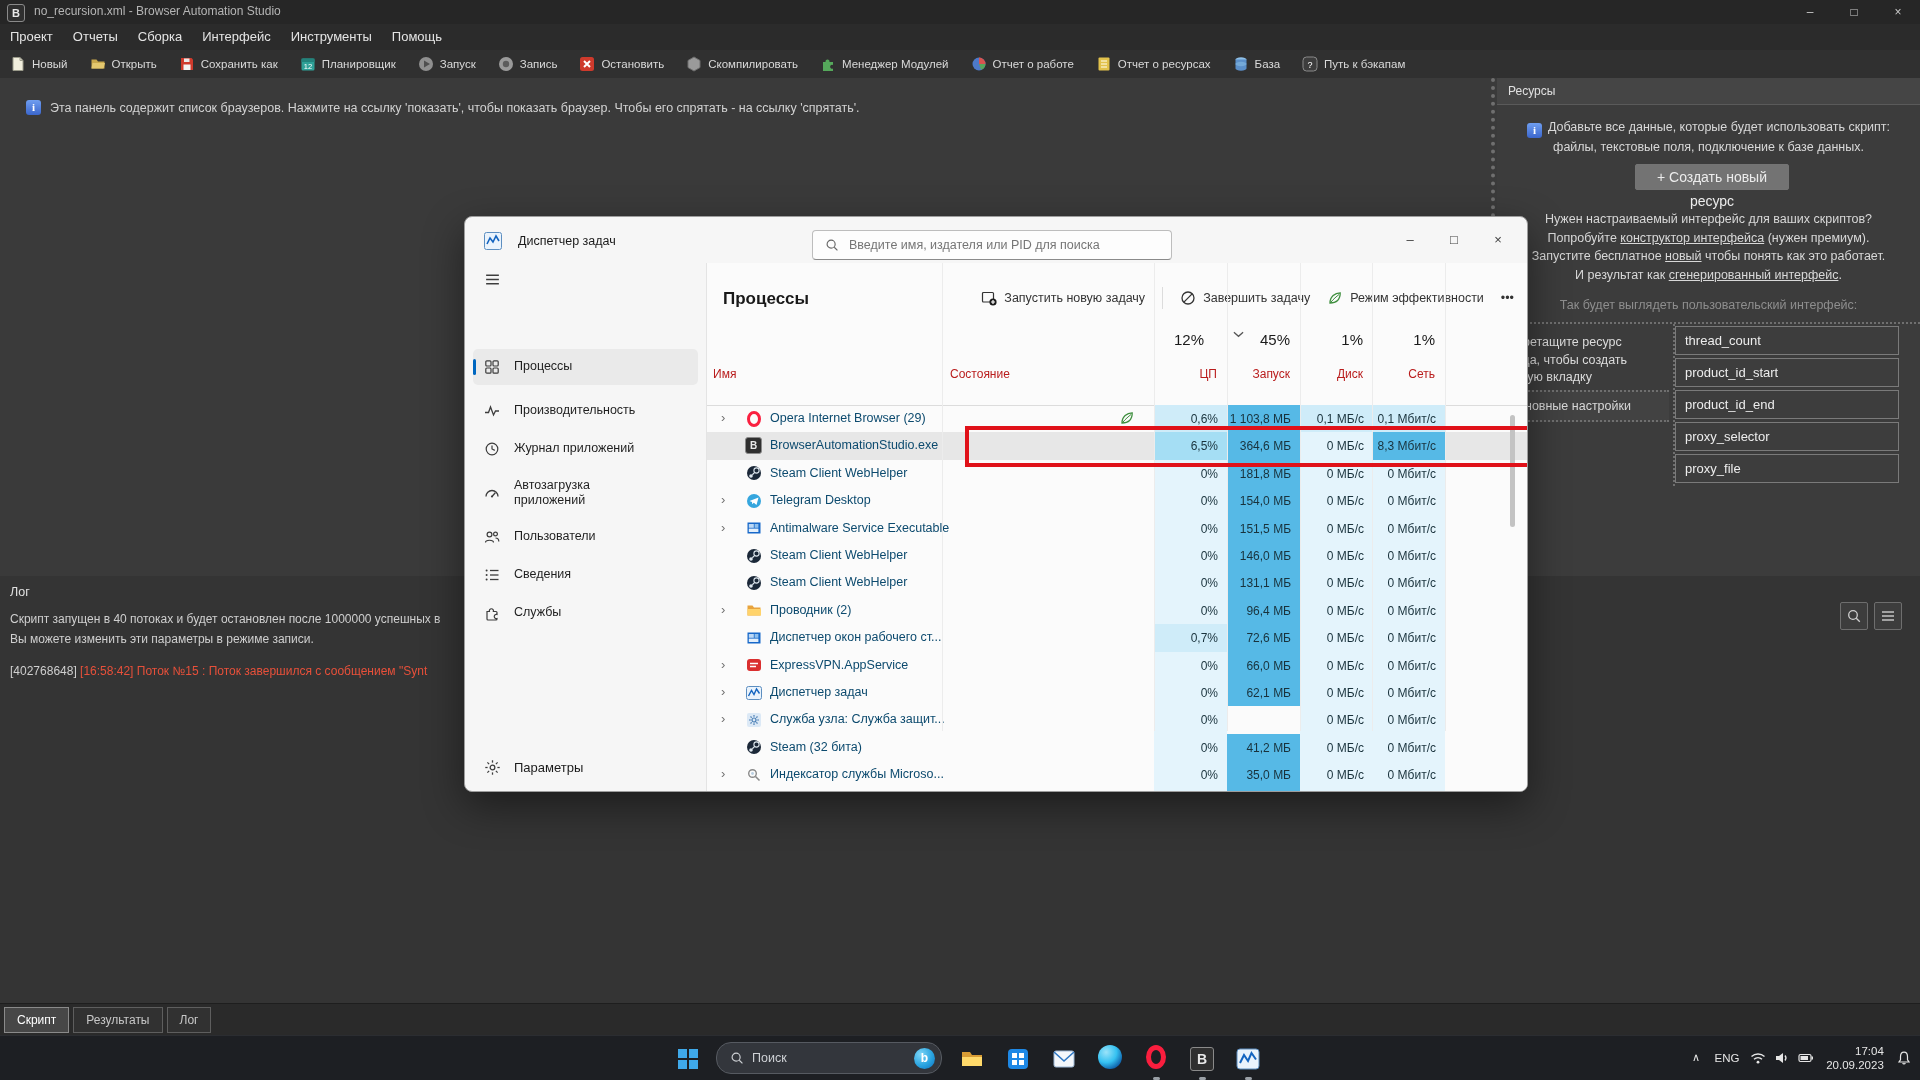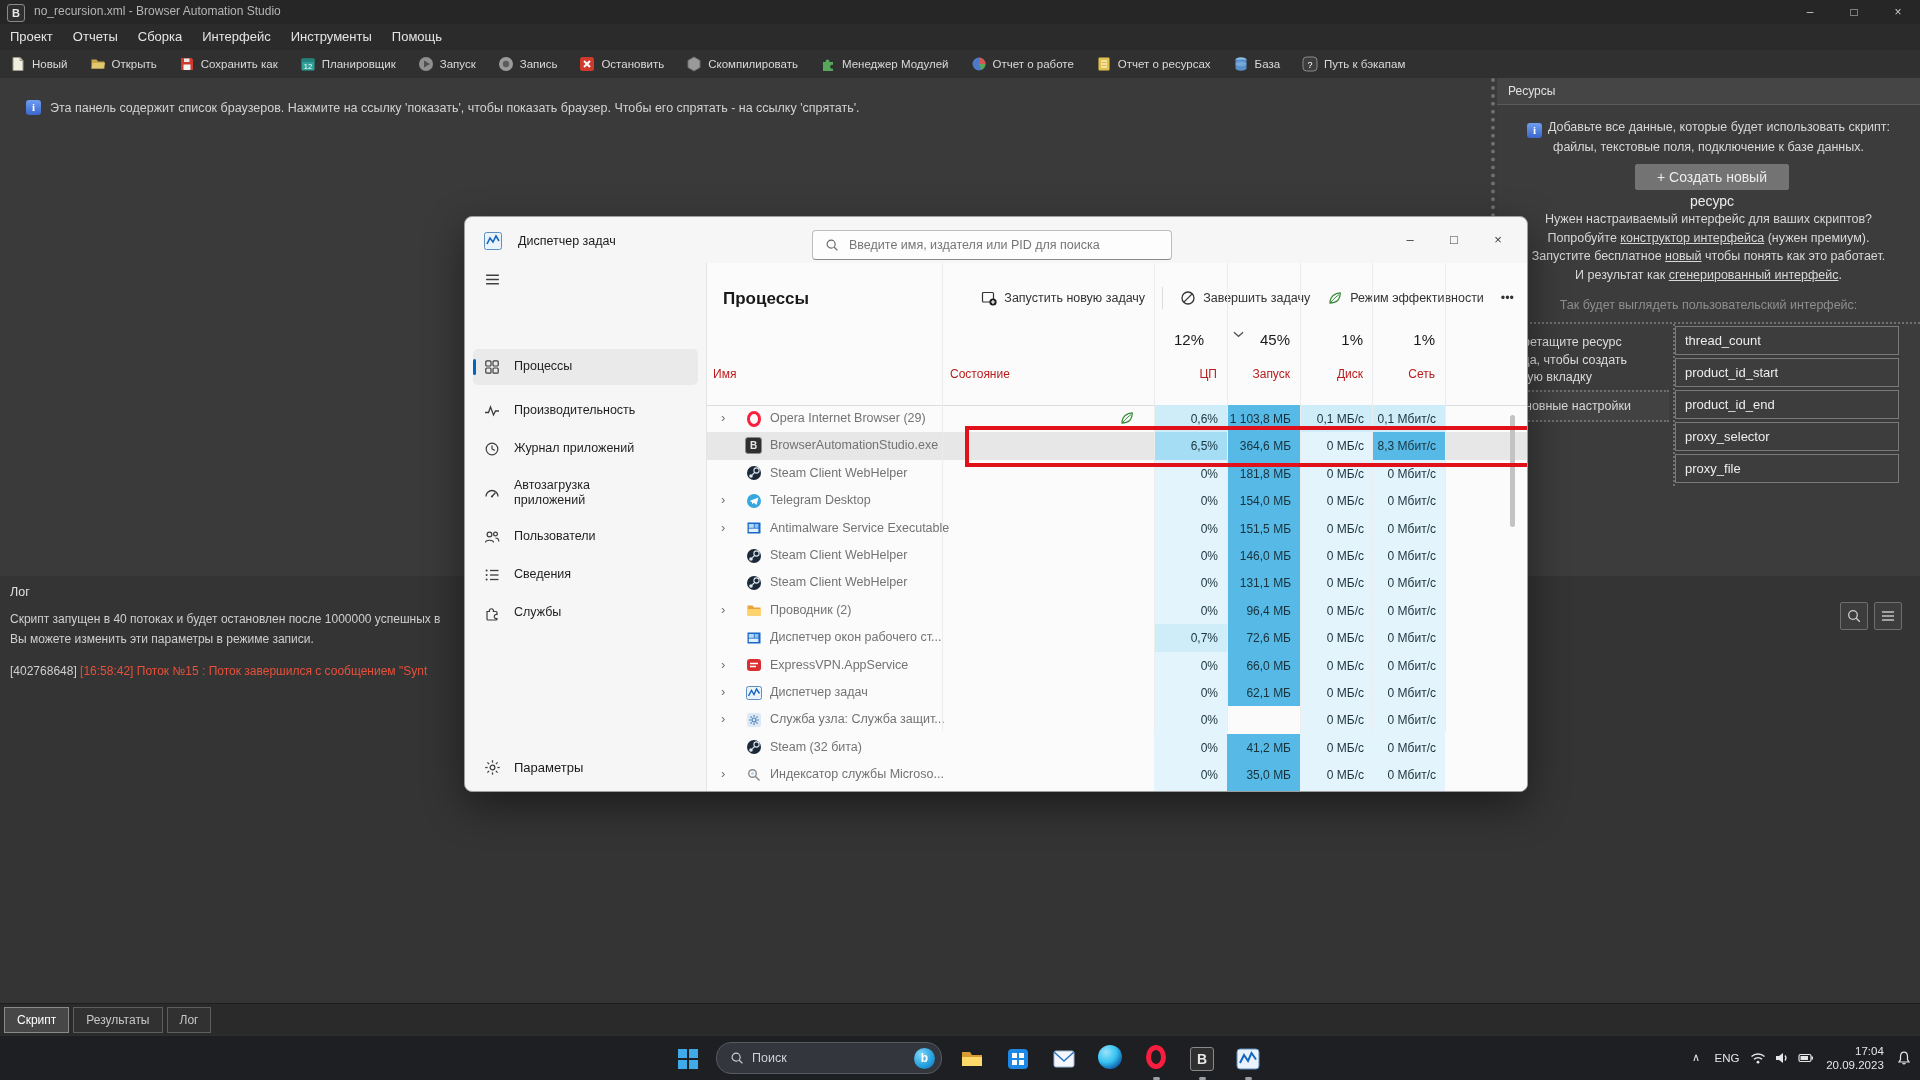--- a/index.html
+++ b/index.html
@@ -96,21 +96,21 @@
   .tm-div{width:1px;height:22px;background:#dcdcdc}
   #tm-cols{position:absolute;left:0;top:60px;width:821px;height:82px;border-bottom:1px solid #dcdcdc}
   .colhdr-pct{position:absolute;top:8px;font-size:15px;color:#1b1b1b;text-align:right}
   .colhdr-lbl{position:absolute;top:44px;font-size:12px;color:#b91c1c;text-align:right}
   .col-sep{position:absolute;top:60px;width:1px;background:#ececec;height:468px}
   #tm-rows{position:absolute;left:0;top:142px;width:821px;height:386px;overflow:hidden}
   .proc-row{position:absolute;left:0;width:821px;height:27.4px}
   .proc-row.sel{background:#e7e7e7}
   .chev{position:absolute;left:14px;top:5px;color:#707070;font-size:13px}
   .pic{position:absolute;left:38px;top:5px;width:17px;height:17px;display:flex;align-items:center;justify-content:center}
-  .pname{position:absolute;left:63px;top:6px;font-size:12.5px;white-space:nowrap;color:#737373}
+  .pname{position:absolute;left:63px;top:6px;font-size:12.5px;white-space:nowrap;color:#0c4a6e}
   .heat{position:absolute;top:0;height:27.4px;font-size:12px;color:#19323c;text-align:right;
         box-sizing:border-box;padding:7px 9px 0 0}
   .leaf-st{position:absolute;left:412px;top:5px;width:17px;height:17px}
   #tm-annot{position:absolute;left:258px;top:163px;width:726px;height:41px;border:4px solid #e01119;
             box-sizing:border-box;pointer-events:none;z-index:5}
   #tm-scroll{position:absolute;left:1044px;top:152px;width:5px;height:112px;border-radius:3px;background:#c3c3c3}
   #tm-footer{position:absolute;left:8px;top:532px;width:225px;height:36px;border-radius:5px;display:flex;
              align-items:center;gap:13px;padding-left:11px;box-sizing:border-box;cursor:default}
   svg{display:block}
 </style>

